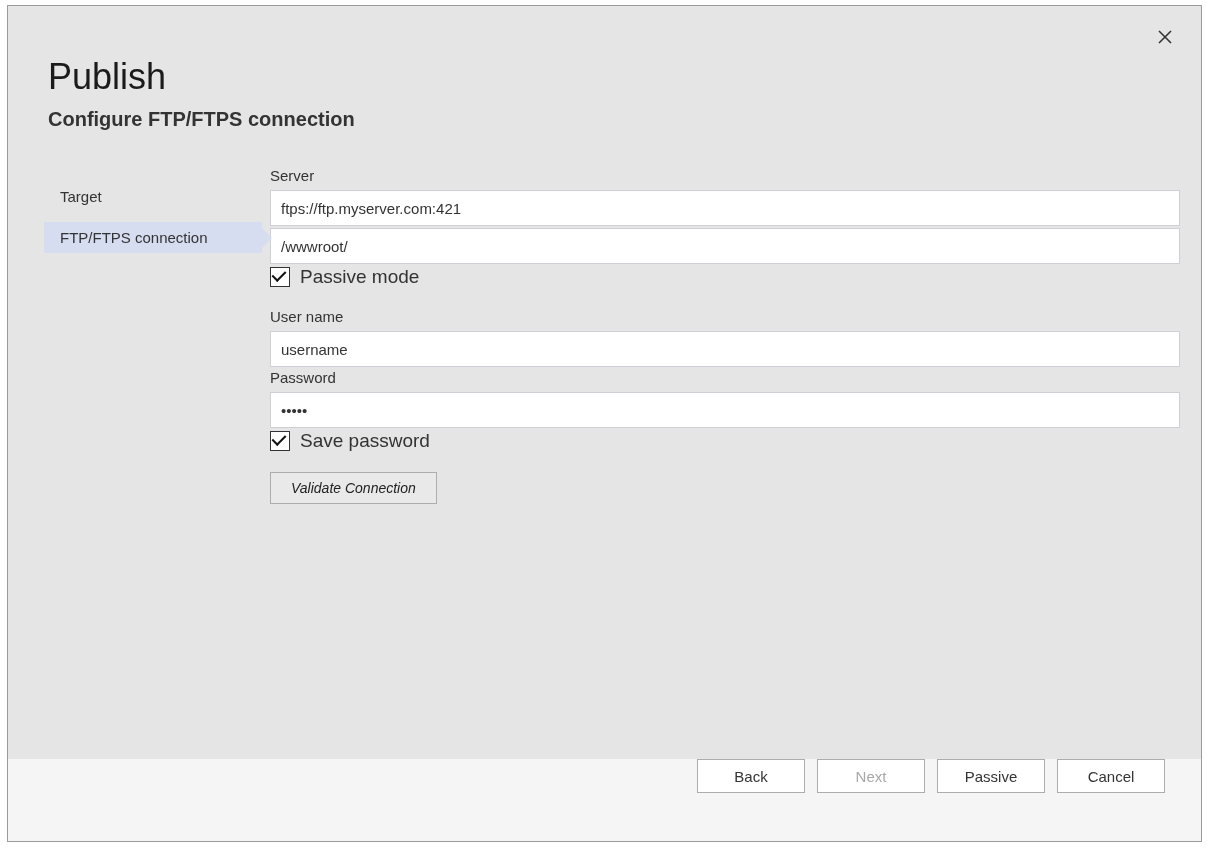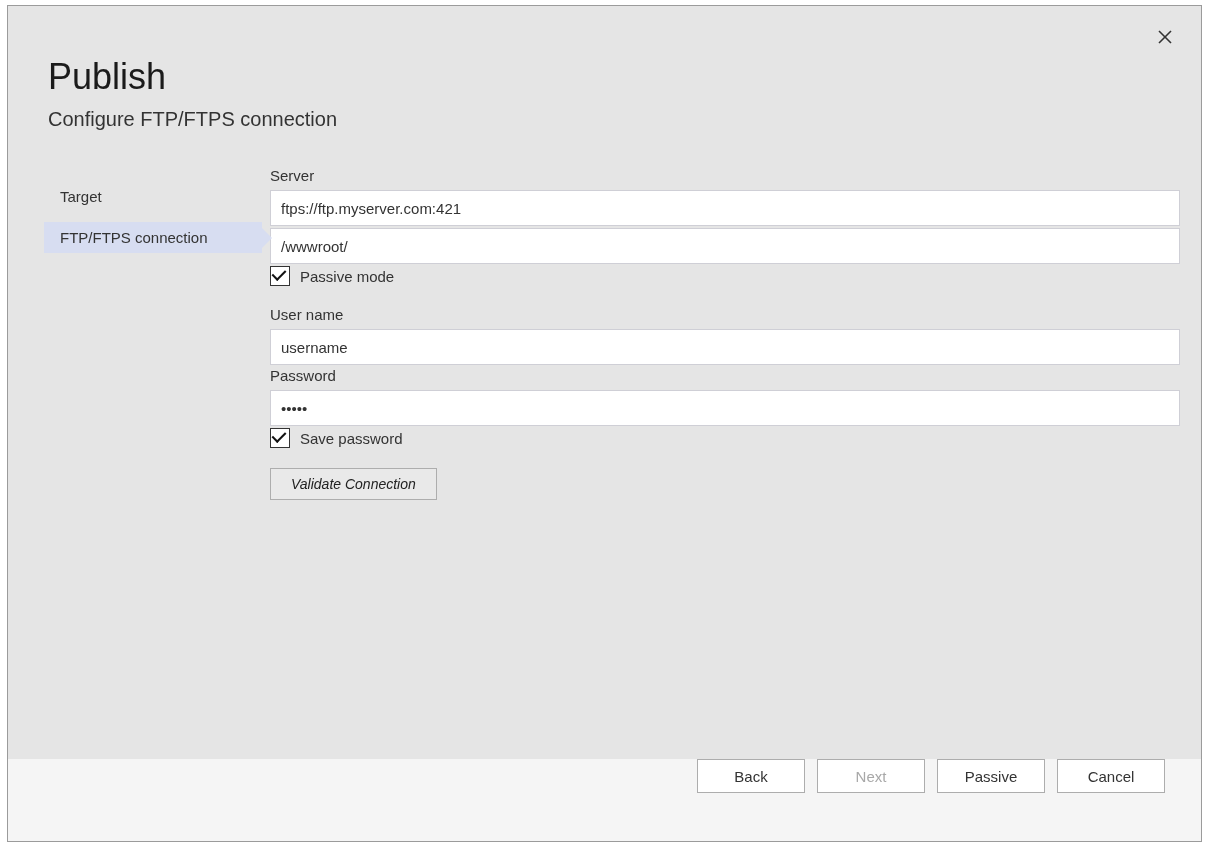--- a/index.html
+++ b/index.html
@@ -34,21 +34,21 @@
       padding: 50px 40px 0 40px;
     }
     .header h1 {
       font-size: 36px;
       font-weight: 300;
       color: #1b1b1b;
       margin-bottom: 10px;
     }
     .header .subtitle {
       font-size: 20px;
-      font-weight: 400;
+      font-weight: 700;
       color: #333;
       margin-bottom: 28px;
     }
     .body {
       flex: 1;
       display: flex;
       padding: 0 36px 0 36px;
       overflow: hidden;
     }
     .sidebar {
@@ -118,21 +118,21 @@
     }
     .checkbox.checked::after {
       content: "";
       position: absolute;
       left: 4px; top: 0px;
       width: 6px; height: 11px;
       border: solid #111;
       border-width: 0 2.2px 2.2px 0;
       transform: rotate(45deg);
     }
-    .check-lbl { font-size: 15px; color: #333; }
+    .check-lbl { font-size: 19px; color: #333; }
     .btn {
       display: inline-block;
       border: 1px solid #adadad;
       background: #e9e9e9;
       padding: 7px 20px;
       font-size: 14px;
       font-family: inherit;
       color: #222;
       cursor: pointer;
       font-style: italic;

